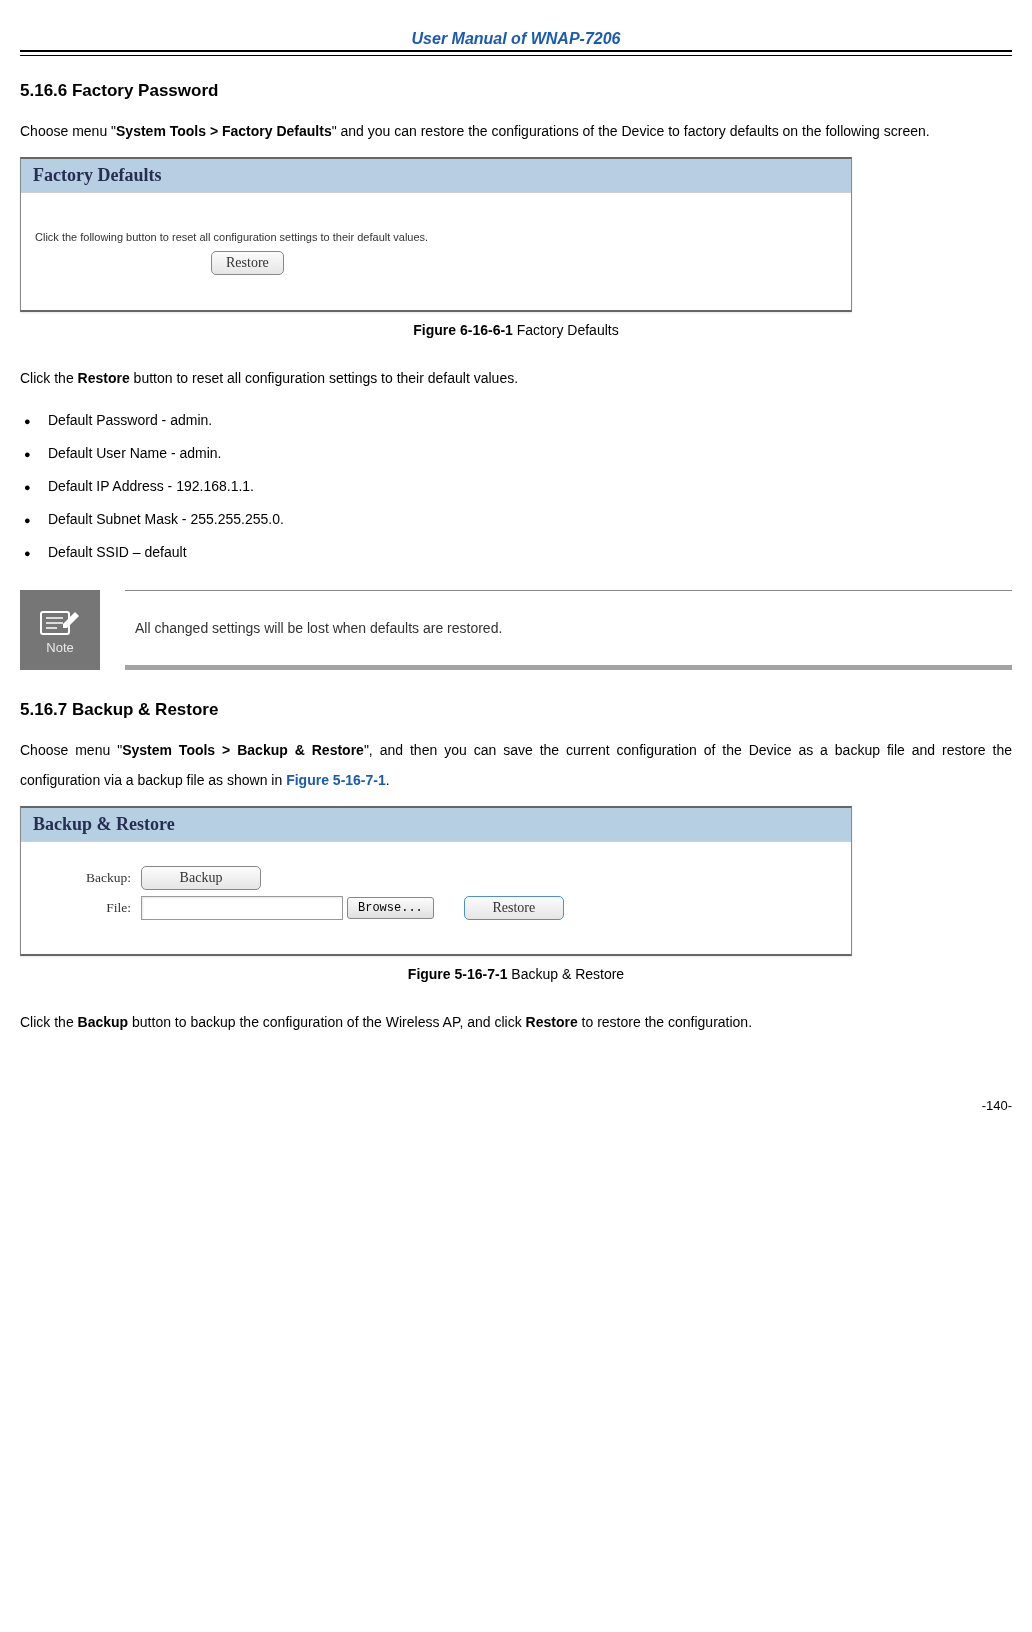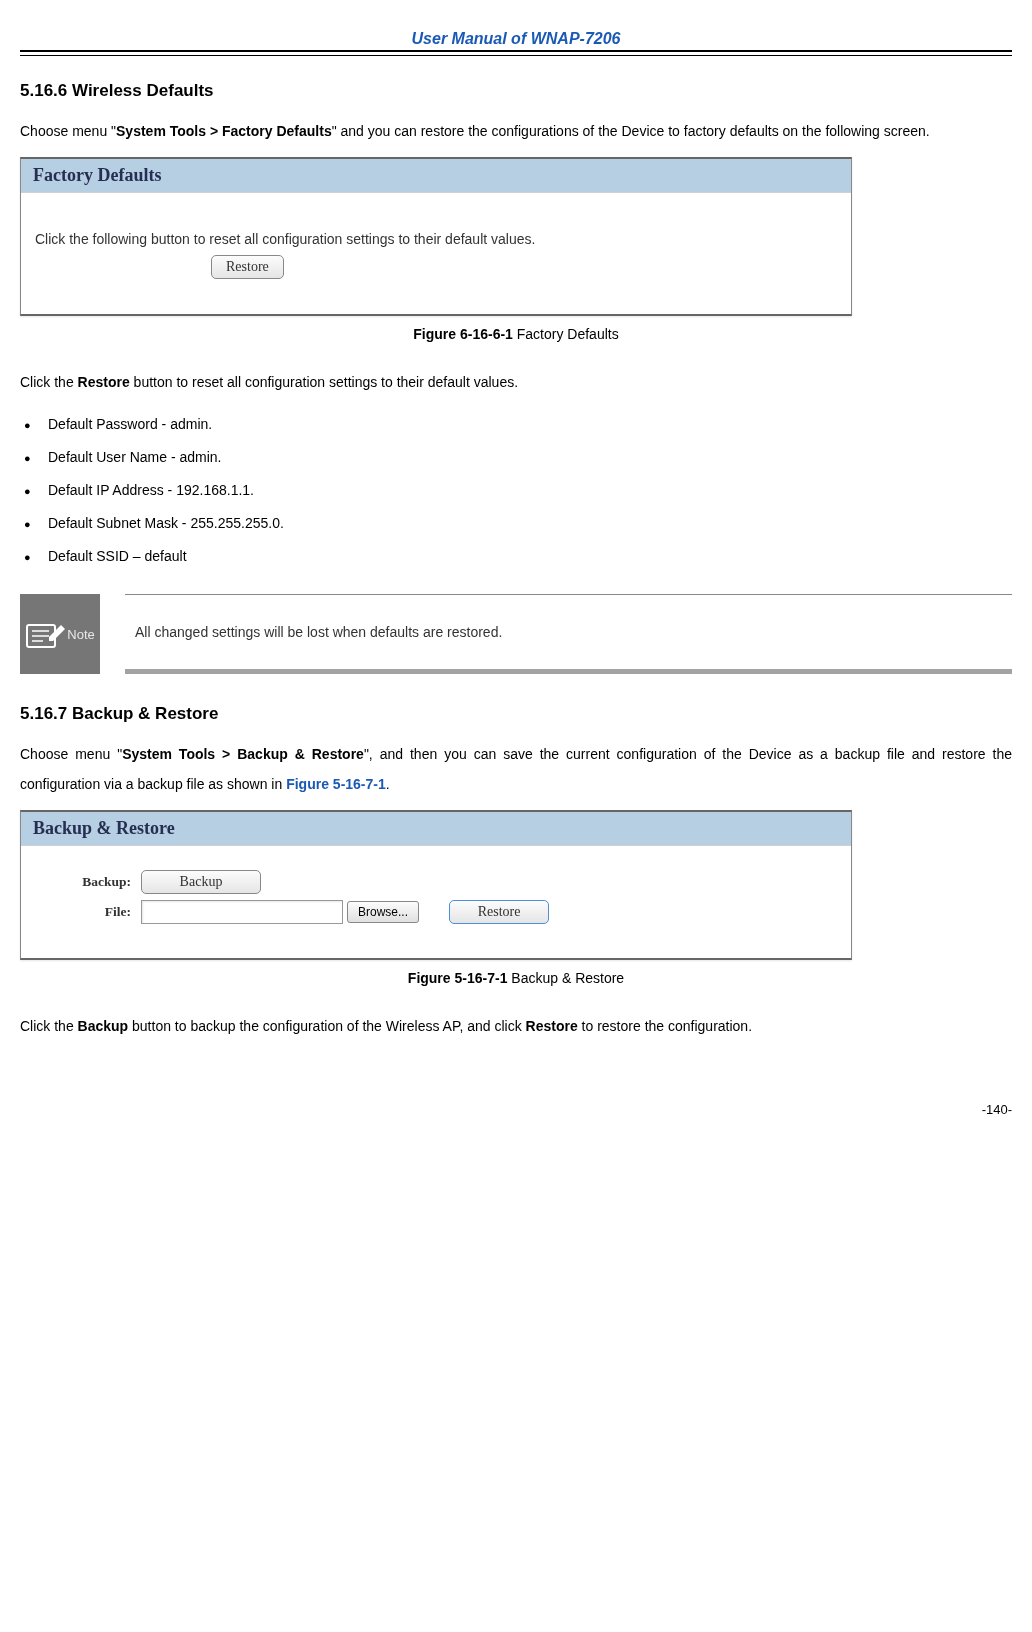--- a/index.html
+++ b/index.html
@@ -51,21 +51,21 @@
     color: #262e52;
     padding: 6px 12px;
     border-bottom: 1px solid #d0d0d0;
   }
   .panel-body {
     padding: 20px 10px 35px 10px;
     font-family: Arial, sans-serif;
   }
   .panel-body .desc-line {
     margin: 18px 0 8px 4px;
-    font-size: 14px;
+    font-size: 11px;
     color: #333;
   }
   .btn {
     font-family: Georgia, 'Times New Roman', serif;
     font-size: 14px;
     color: #333;
     padding: 3px 14px;
     border: 1px solid #888;
     border-radius: 5px;
     background: linear-gradient(to bottom, #fcfcfc, #e5e5e5);
@@ -104,20 +104,21 @@
   .note-box {
     display: flex;
     align-items: stretch;
     margin: 15px 0 30px 0;
   }
   .note-icon {
     width: 80px;
     height: 80px;
     background: #767676;
     display: flex;
+    flex-direction: column;
     justify-content: center;
     align-items: center;
     color: #fff;
     flex-shrink: 0;
   }
   .note-icon svg { width: 42px; height: 34px; }
   .note-icon .lbl {
     font-size: 13px;
     margin-top: 2px;
     color: #e8e8e8;
@@ -134,37 +135,37 @@
   }
   .form-row {
     display: flex;
     align-items: center;
     margin: 6px 0;
   }
   .form-label {
     width: 100px;
     text-align: right;
     font-family: Georgia, serif;
-    font-weight: bold;
+    font-weight: normal;
     font-size: 13.5px;
     color: #333;
     padding-right: 10px;
   }
   .file-input {
     width: 200px;
     height: 22px;
     border: 1px solid #999;
     background: #fff;
     display: inline-block;
     margin-right: 4px;
     vertical-align: middle;
     box-shadow: inset 1px 1px 2px rgba(0,0,0,0.1);
   }
   .browse-btn {
-    font-family: Liberation Sans, sans-serif;
+    font-family: Liberation Mono, monospace;
     font-size: 12px;
     padding: 3px 10px;
     border: 1px solid #888;
     background: linear-gradient(to bottom, #fcfcfc, #e0e0e0);
     border-radius: 3px;
     display: inline-block;
     cursor: pointer;
     vertical-align: middle;
   }
   .link-blue { color: #1a5ab5; font-weight: bold; }
@@ -173,21 +174,21 @@
     margin-top: 60px;
     font-size: 13px;
   }
 </style>
 </head>
 <body>
 
 <div class="header-title">User Manual of WNAP-7206</div>
 <div class="header-line"></div>
 
-<h2 class="section">5.16.6 Wireless Defaults</h2>
+<h2 class="section">5.16.6 Factory Password</h2>
 
 <p class="body">
   <span>Choose menu "</span><b>System Tools &gt; Factory Defaults</b><span>" and you can restore the configurations of the Device to factory defaults on the following screen.</span>
 </p>
 
 <div class="panel" style="width:830px;">
   <div class="panel-header">Factory Defaults</div>
   <div class="panel-body">
     <div class="desc-line">Click the following button to reset all configuration settings to their default values.</div>
     <div class="restore-row">

